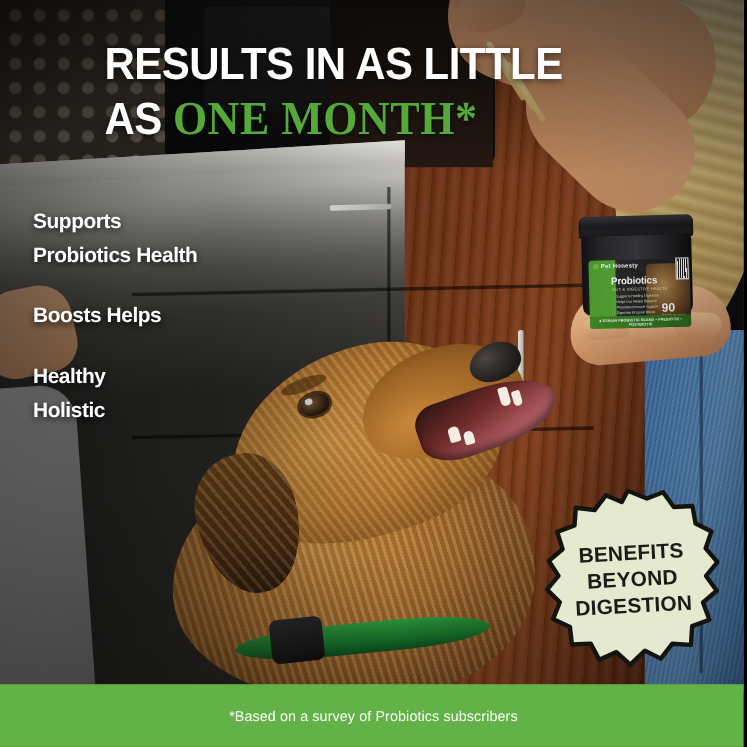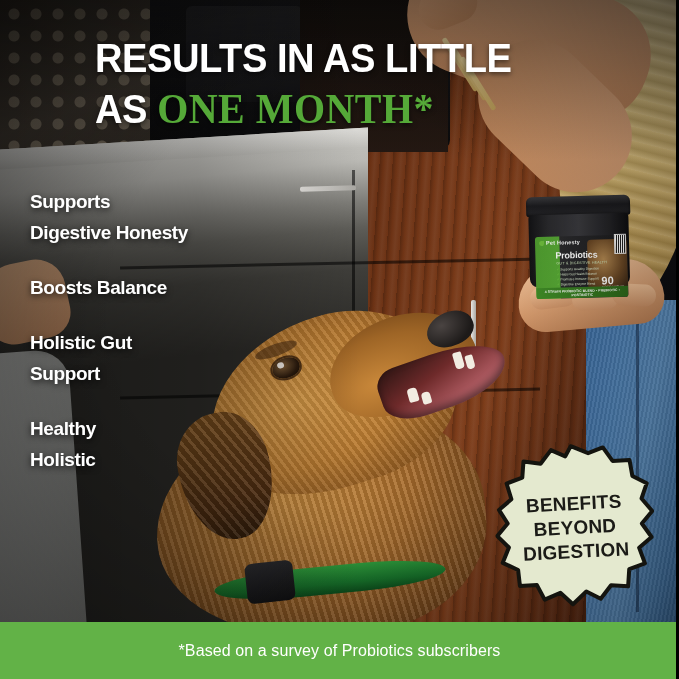--- a/index.html
+++ b/index.html
@@ -306,21 +306,21 @@
     align-items:center; justify-content:center;
     font-size:19px; font-weight:bold; line-height:24px;
     color:#1b1b17; letter-spacing:.2px; text-align:center;
   }
 
   
   .footer {
     position:absolute; left:0; bottom:0; width:679px; height:57px;
     background:#62b247; display:flex; align-items:center; justify-content:center;
   }
-  .footer-text { color:#ffffff; font-size:16px; letter-spacing:.1px;text-align:center; }
+  .footer-text { color:#ffffff; font-size:13px; letter-spacing:.1px;text-align:center; }
 </style>
 </head>
 <body>
 
 <div id="ad">
 
   <div class="photo">
     <div class="wood-base"></div>
     <div class="wall-left"></div>
     <div class="appliance"></div>
@@ -400,28 +400,24 @@
   </div>
 
   <div class="headline">
     <span>RESULTS IN AS LITTLE</span>
     <span class="line2"><span>AS </span><span class="accent">ONE MONTH*</span></span>
   </div>
 
   <div class="benefits">
     <div class="benefit">
       <span>Supports</span><br>
-      <span>Digestive Honesty</span>
+      <span>Probiotics Health</span>
     </div>
     <div class="benefit">
-      <span>Boosts Balance</span><br>
-    </div>
-    <div class="benefit">
-      <span>Holistic Gut</span><br>
-      <span>Support</span>
+      <span>Boosts Helps</span><br>
     </div>
     <div class="benefit">
       <span>Healthy</span><br>
       <span>Holistic</span>
     </div>
   </div>
 
   <div class="badge">
     <svg viewBox="0 0 160 168">
       <path d="M80 2

